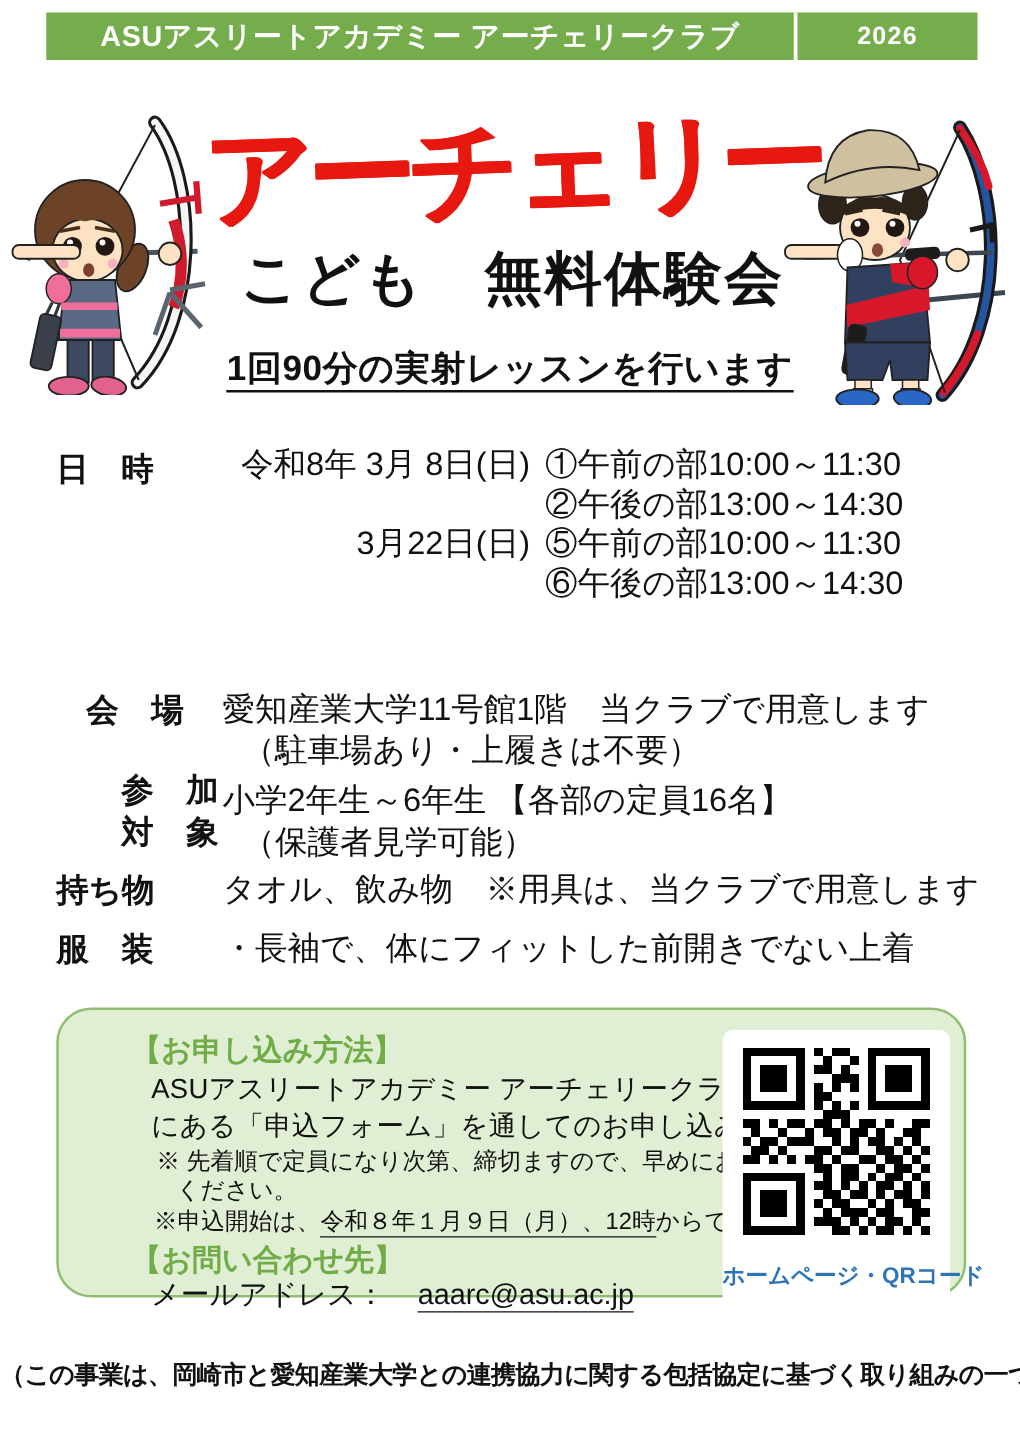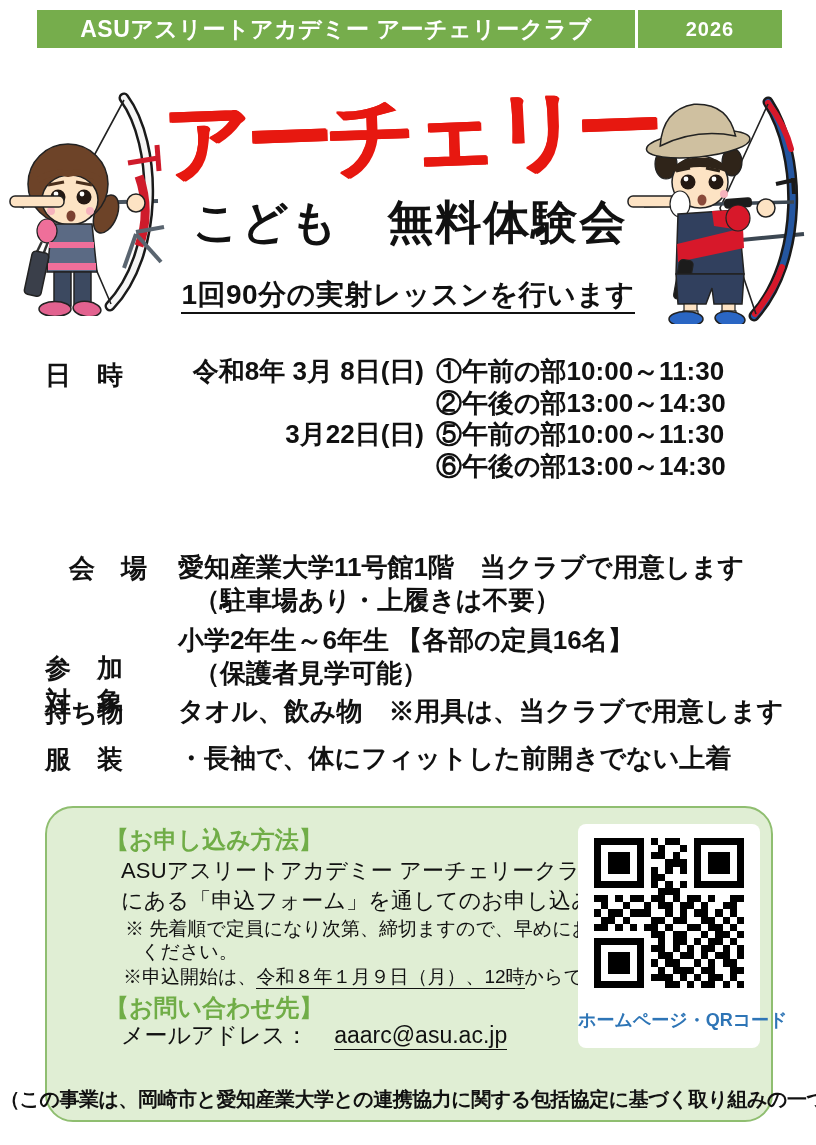--- a/index.html
+++ b/index.html
@@ -41,29 +41,29 @@
   
   .girl-illu{position:absolute;left:8px;top:84px;width:158px;height:232px;}
   .boy-illu{position:absolute;left:626px;top:92px;width:182px;height:232px;}
   
   .info-label{
     position:absolute;left:45px;width:130px;
     font-size:26px;font-weight:900;white-space:nowrap;
   }
   .info-value{
     position:absolute;left:178px;width:600px;
-    font-size:26px;font-weight:700;white-space:nowrap;line-height:33px;
+    font-size:26px;font-weight:400;white-space:nowrap;line-height:33px;
   }
   .indent{padding-left:16px;}
   .sched-row{display:flex;line-height:31.5px;}
   .sched-date{flex:0 0 246px;text-align:right;}
   .sched-session{flex:1;padding-left:12px;}
   
   .apply-box{
-    position:absolute;left:45px;top:806px;width:728px;height:316px;
+    position:absolute;left:45px;top:806px;width:728px;height:232px;
     background:#e0eed4;border:2px solid #8fbe70;border-radius:28px;box-sizing:border-box;
   }
   .apply-heading{
     position:absolute;left:58px;font-size:24px;font-weight:900;color:#70ad47;white-space:nowrap;
   }
   .apply-line{
     position:absolute;left:74px;font-size:22px;font-weight:400;color:#111;white-space:nowrap;letter-spacing:.2px;
   }
   .apply-note{
     position:absolute;left:78px;font-size:19px;font-weight:400;color:#111;white-space:nowrap;
@@ -211,21 +211,21 @@
       <span class="sched-session">⑥午後の部13:00～14:30</span>
     </div>
   </div>
 
   <div class="info-label" style="top:551px;margin-left:24px;">会　場</div>
   <div class="info-value" style="top:551px;">
     <div>愛知産業大学11号館1階　当クラブで用意します</div>
     <div class="indent">（駐車場あり・上履きは不要）</div>
   </div>
 
-  <div class="info-label" style="top:652px;line-height:33px;">
+  <div class="info-label" style="top:616px;line-height:33px;text-align:right;">
     <div>参　加</div>
     <div>対　象</div>
   </div>
   <div class="info-value" style="top:624px;">
     <div>小学2年生～6年生 【各部の定員16名】</div>
     <div class="indent">（保護者見学可能）</div>
   </div>
 
   <div class="info-label" style="top:695px;">持ち物</div>
   <div class="info-value" style="top:695px;">タオル、飲み物　※用具は、当クラブで用意します</div>

